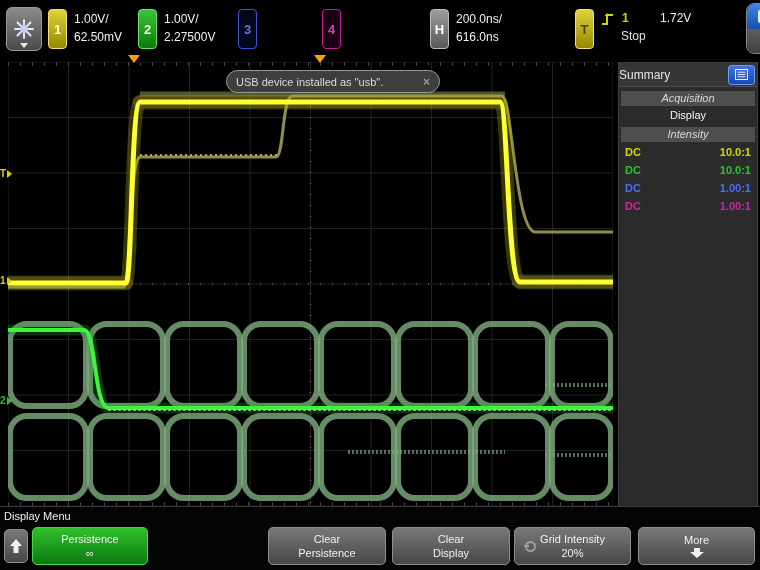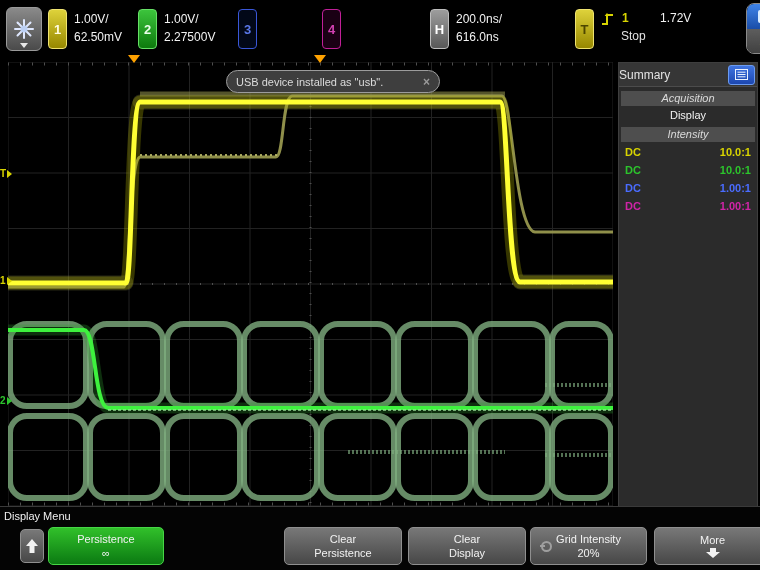--- a/index.html
+++ b/index.html
@@ -62,21 +62,21 @@
       height:15px; line-height:15px;font-style:italic; }
   .sec-line { font-size:11px; text-align:center; height:16px; line-height:16px; color:#f2f2f2; }
   .chrow { display:flex; justify-content:space-between; padding:0 6px; font-size:11px;
       height:18px; line-height:18px; font-weight:bold; }
 
   
   .menubar { position:absolute; left:0; top:506px; width:760px; height:64px; background:#040404; border-top:1px solid #3a3a3a; }
   .menu-title { position:absolute; left:4px; top:3px; font-size:11px; color:#f0f0f0; }
   .softkey { position:absolute; top:20px; height:38px; border-radius:5px;
       background:linear-gradient(#787878,#474747); border:1px solid #8f8f8f; color:#f2f2f2;
-      font-size:11px; display:flex; flex-direction:column; align-items:center; justify-content:center; gap:2px;margin-left:16px; }
+      font-size:11px; display:flex; flex-direction:column; align-items:center; justify-content:center; gap:2px; }
   .softkey.green { background:linear-gradient(#31c02a,#0b7a12); border-color:#46d646; }
   .sk-up   { left:4px;  width:24px; top:22px; height:34px; }
   .sk-pers { left:32px;  width:116px; }
   .sk-cp   { left:268px; width:118px; }
   .sk-cd   { left:392px; width:118px; }
   .sk-gi   { left:514px; width:117px; }
   .sk-more { left:638px; width:117px; }
   .knob { position:absolute; left:10px; top:13px; width:11px; height:11px;
       border:2px solid #9f9f9f; border-radius:50%; }
   .knob::after { content:""; position:absolute; left:-3px; top:2px; width:5px; height:2px; background:#9f9f9f; }

